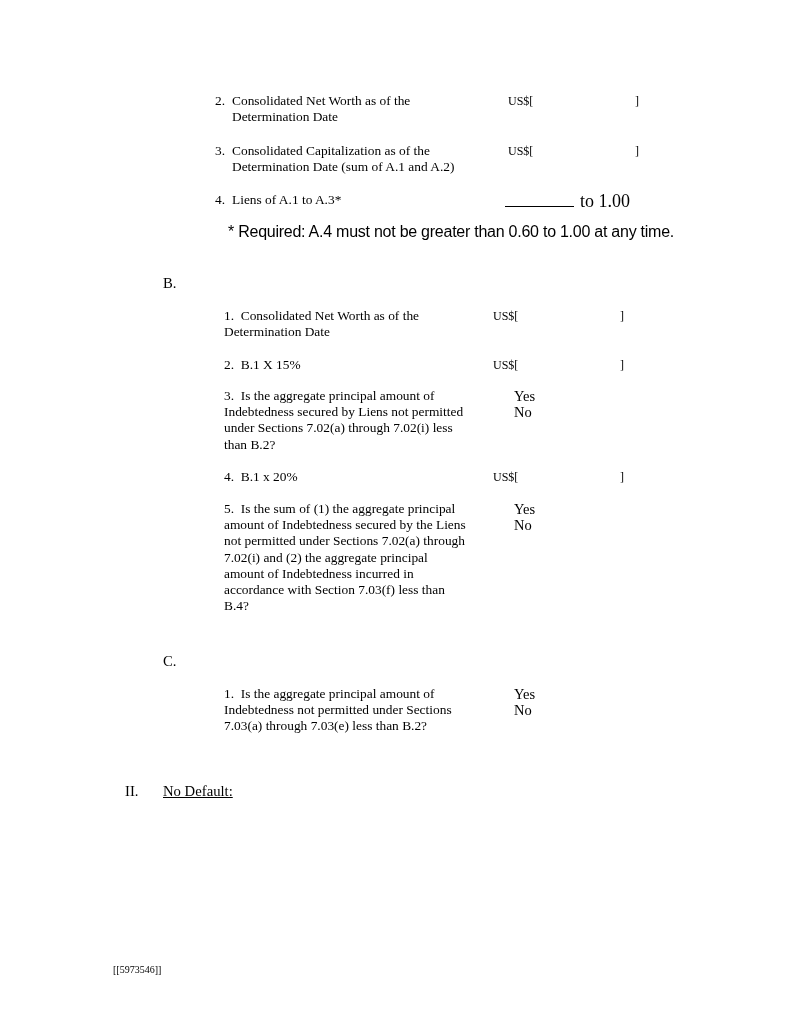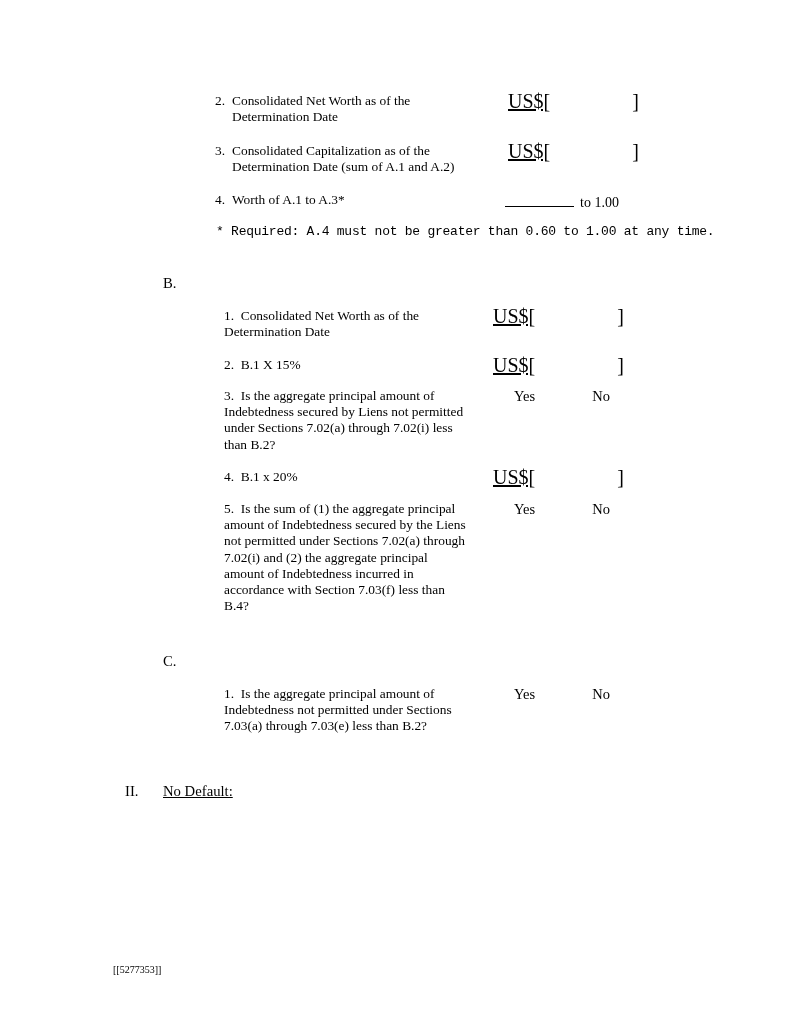--- a/index.html
+++ b/index.html
@@ -21,63 +21,63 @@
   .a-text { margin-left: 17px; white-space: pre-wrap; }
 
   
   .b-text { position: absolute; left: 224px; width: 330px; white-space: pre-wrap; }
 
   
   .uss {
     position: absolute;
     display: flex;
     justify-content: space-between;
-    font-size: 20px;
+    font-size: 12px;
     line-height: 16.2px;
-    text-decoration: underline;
   }
   .uss-a { left: 508px; width: 131px; }
   .uss-b { left: 493px; width: 131px; }
 
   
   .yn {
     position: absolute;
     left: 514px;
     width: 96px;
     display: flex;
     justify-content: space-between;
     font-size: 14.5px;
     line-height: 16.2px;
+    flex-direction: column;
   }
 
   
-  .ratio { position: absolute; left: 505px; white-space: nowrap; font-size: 14px; }
+  .ratio { position: absolute; left: 505px; white-space: nowrap; font-size: 18px; }
   .blank {
     display: inline-block;
     width: 69px;
     height: 14px;
     border-bottom: 1.2px solid #000;
     vertical-align: baseline;
   }
   .ratio-suffix { margin-left: 6px; }
 
   
   .sec-head { position: absolute; left: 0; width: 100%; height: 20px; font-size: 14.7px; line-height: 17px; }
   .sec-letter { position: absolute; left: 163px; }
   .sec-title  { position: absolute; left: 209px; white-space: nowrap; }
   .sec2-num   { position: absolute; left: 125px; }
   .sec2-title { position: absolute; left: 163px; white-space: nowrap; text-decoration: underline; }
 
   
   .note {
     position: absolute;
-    left: 216px;
+    left: 228px;
     top: 224px;
-    font-family: Liberation Mono, monospace;
-    font-size: 13px;
+    font-family: Liberation Sans, sans-serif;
+    font-size: 16px;
     letter-spacing: -0.25px;
     white-space: nowrap;
   }
 
   .footer {
     position: absolute;
     left: 113px;
     top: 964px;
     font-size: 10px;
     line-height: 12px;
@@ -103,21 +103,21 @@
     <div class="a-text">Consolidated Capitalization as of the
 Determination Date (sum of A.1 and A.2)</div>
   </div>
   <div class="uss uss-a" style="top:143px">
     <span>US$[</span>
     <span>]</span>
   </div>
 
   <div class="a-item" style="top:192px">
     <span class="a-num">4.</span>
-    <div class="a-text">Worth of A.1 to A.3*</div>
+    <div class="a-text">Liens of A.1 to A.3*</div>
   </div>
   <div class="ratio" style="top:192px">
     <span class="blank"></span><span class="ratio-suffix">to 1.00</span>
   </div>
 
   <div class="note">* Required: A.4 must not be greater than 0.60 to 1.00 at any time.</div>
 
   <div class="sec-head" style="top:275px">
     <span class="sec-letter">B.</span>
   </div>
@@ -172,15 +172,15 @@
   <div class="yn" style="top:686px">
     <span>Yes</span>
     <span>No</span>
   </div>
 
   <div class="sec-head" style="top:783px">
     <span class="sec2-num">II.</span>
     <span class="sec2-title">No Default:</span>
   </div>
 
-  <div class="footer">[[5277353]]</div>
+  <div class="footer">[[5973546]]</div>
 
 </div>
 
 </body></html>

